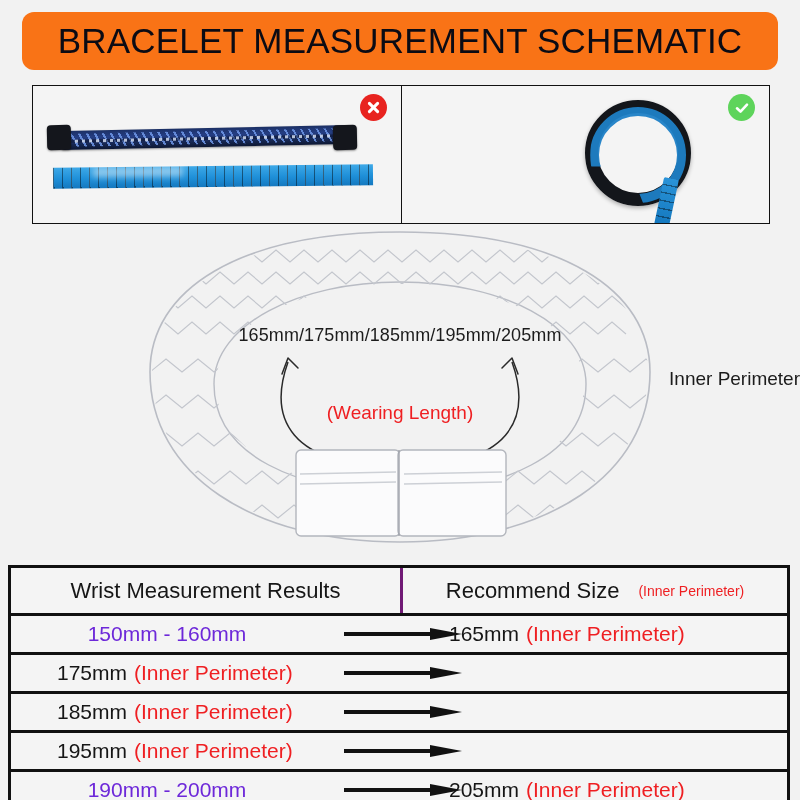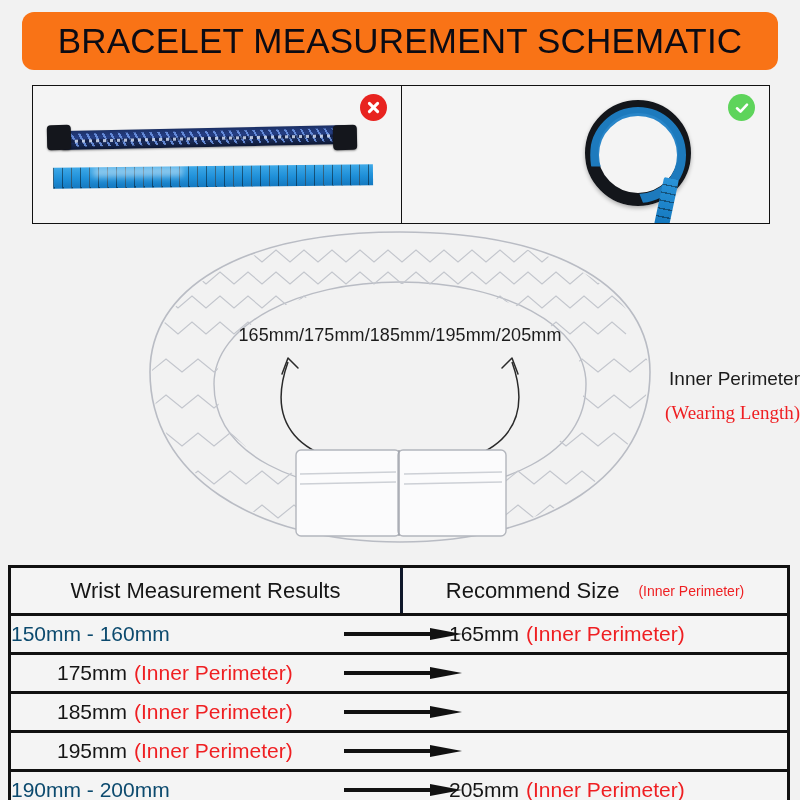--- a/index.html
+++ b/index.html
@@ -110,45 +110,45 @@
   .schematic svg{position:absolute;left:0;top:0;}
   .sizes-line{
     position:absolute;left:0;top:103px;width:800px;text-align:center;
     font-size:18px;color:#1c1c1c;letter-spacing:.1px;
   }
   .inner-perim{
     position:absolute;left:0;top:146px;width:800px;text-align:right;
     font-size:19px;color:#1c1c1c;
   }
   .wearing-len{
-    position:absolute;left:0;top:180px;width:800px;text-align:right;
-    font-size:19px;color:#ef1f22;font-family:Liberation Serif, serif;
+    position:absolute;left:0;top:180px;width:800px;text-align:center;
+    font-size:19px;color:#ef1f22;
   }
 
   
   .table{
     position:absolute;left:8px;top:565px;width:782px;
     border:3px solid #111;background:#f4f4f4;box-sizing:border-box;
   }
   .thead{display:flex;height:45px;border-bottom:3px solid #111;}
   .th{
     display:flex;align-items:center;justify-content:center;
     font-size:22px;color:#161616;
   }
-  .th.left{width:392px;border-right:3px solid #0f172a;box-sizing:border-box;}
+  .th.left{width:392px;border-right:3px solid #701a75;box-sizing:border-box;}
   .th.right{flex:1;gap:19px;}
   .th .sub{font-size:14px;color:#ef1f22;}
 
   .trow{
     display:flex;align-items:center;height:36px;
     border-bottom:3px solid #111;position:relative;
   }
   .trow:last-child{border-bottom:none;}
   .cell-range{
-    width:392px;font-size:21px;color:#0c4a6e;
+    width:392px;text-align:center;font-size:21px;color:#6d28d9;
     box-sizing:border-box;padding-right:80px;
   }
   .arrow{
     position:absolute;left:333px;top:50%;transform:translateY(-50%);
     width:118px;height:12px;
   }
   .cell-size{
     flex:1;display:flex;align-items:center;gap:7px;
     font-size:21px;color:#161616;padding-left:46px;box-sizing:border-box;
   }

